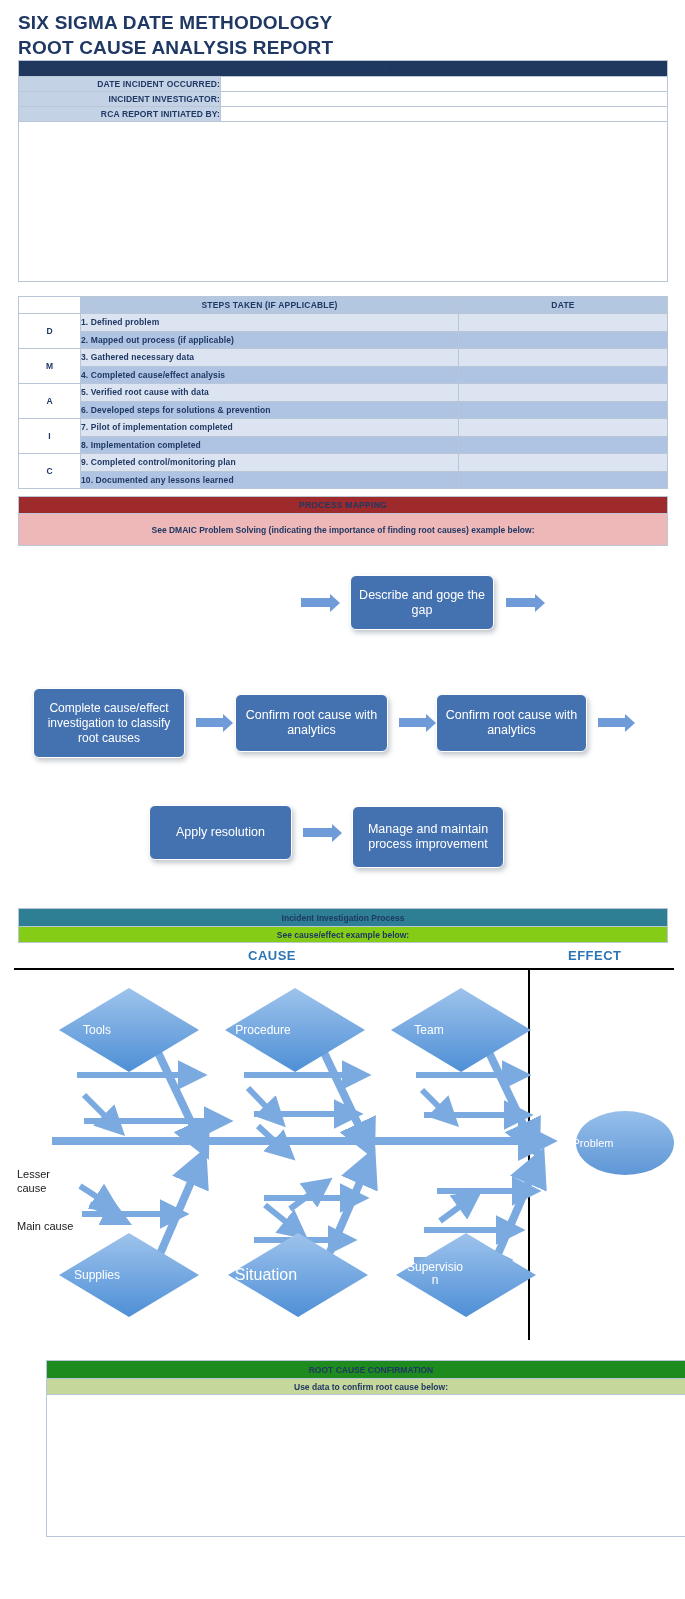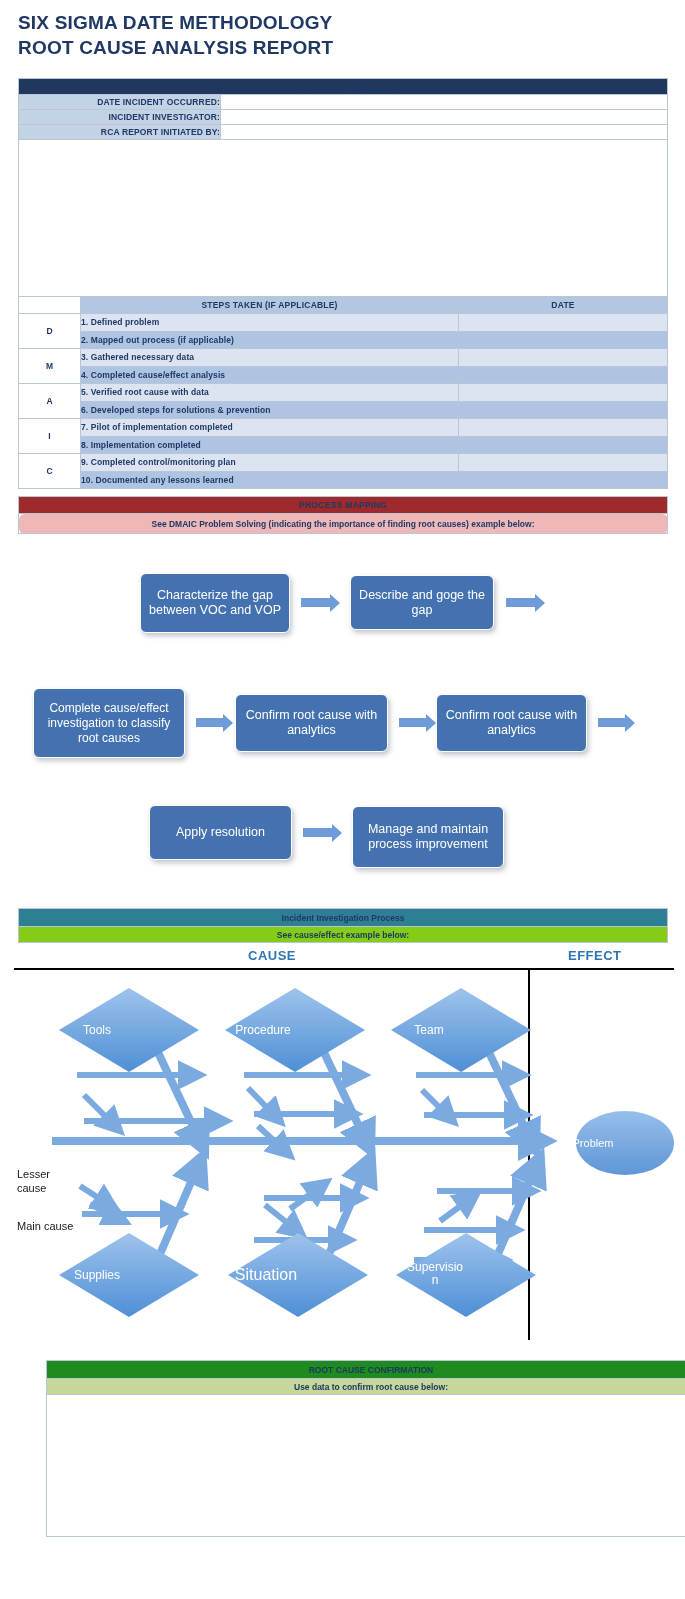--- a/index.html
+++ b/index.html
@@ -39,21 +39,21 @@
   }
   .tbl td, .tbl th {
     border: 1px solid #b9c6d8;
     padding: 0;
     font-size: 8.5px;
     color: #1F3864;
     vertical-align: middle;
   }
 
   
-  #explain-table { left: 18px; top: 78px; width: 649px; }
+  #explain-table { left: 18px; top: 60px; width: 649px; }
   .band-dark {
     background: #20375E;
     color: #ffffff;
     font-weight: bold;
     font-size: 9.5px;
     text-align: center;
     height: 16px;
     letter-spacing: 0.3px;
   }
   .lbl-cell {
@@ -124,23 +124,22 @@
     height: 17px;
     letter-spacing: 0.3px;
     border-color: #9E2A2B;
   }
   .pm-light {
     background: #EFB8B8;
     color: #8A2226;
     font-weight: bold;
     font-size: 7.7px;
     text-align: center;
-    height: 20px;
+    height: 32px;
     border-color: #d9a0a0;
-    border-radius: 6px;
   }
 
   
   .flow { position: absolute; }
   .fbox {
     position: absolute;
     background: #4472B0;
     border: 1px solid #ffffff;
     border-radius: 6px;
     color: #ffffff;
@@ -348,21 +347,20 @@
         <td class="pm-dark">PROCESS MAPPING</td>
       </tr>
       <tr>
         <td class="pm-light">See DMAIC Problem Solving (indicating the importance of finding root causes) example below:</td>
       </tr>
     </tbody>
   </table>
 
   <div class="flow" style="left:0;top:0;width:685px;height:1599px;pointer-events:none">
 
-    <div class="fbox" style="left:140px;top:573px;width:150px;height:60px">Characterize the gap between VOC and VOP</div>
     <div class="farrow" style="left:301px;top:598px;width:30px"></div>
     <div class="fbox" style="left:350px;top:575px;width:144px;height:55px">Describe and goge the gap</div>
     <div class="farrow" style="left:506px;top:598px;width:30px"></div>
 
     <div class="fbox" style="left:33px;top:688px;width:152px;height:70px;font-size:12px">Complete cause/effect investigation to classify root causes</div>
     <div class="farrow" style="left:196px;top:718px;width:28px"></div>
     <div class="fbox" style="left:235px;top:694px;width:153px;height:58px">Confirm root cause with analytics</div>
     <div class="farrow" style="left:399px;top:718px;width:28px"></div>
     <div class="fbox" style="left:436px;top:694px;width:151px;height:58px">Confirm root cause with analytics</div>
     <div class="farrow" style="left:598px;top:718px;width:28px"></div>

